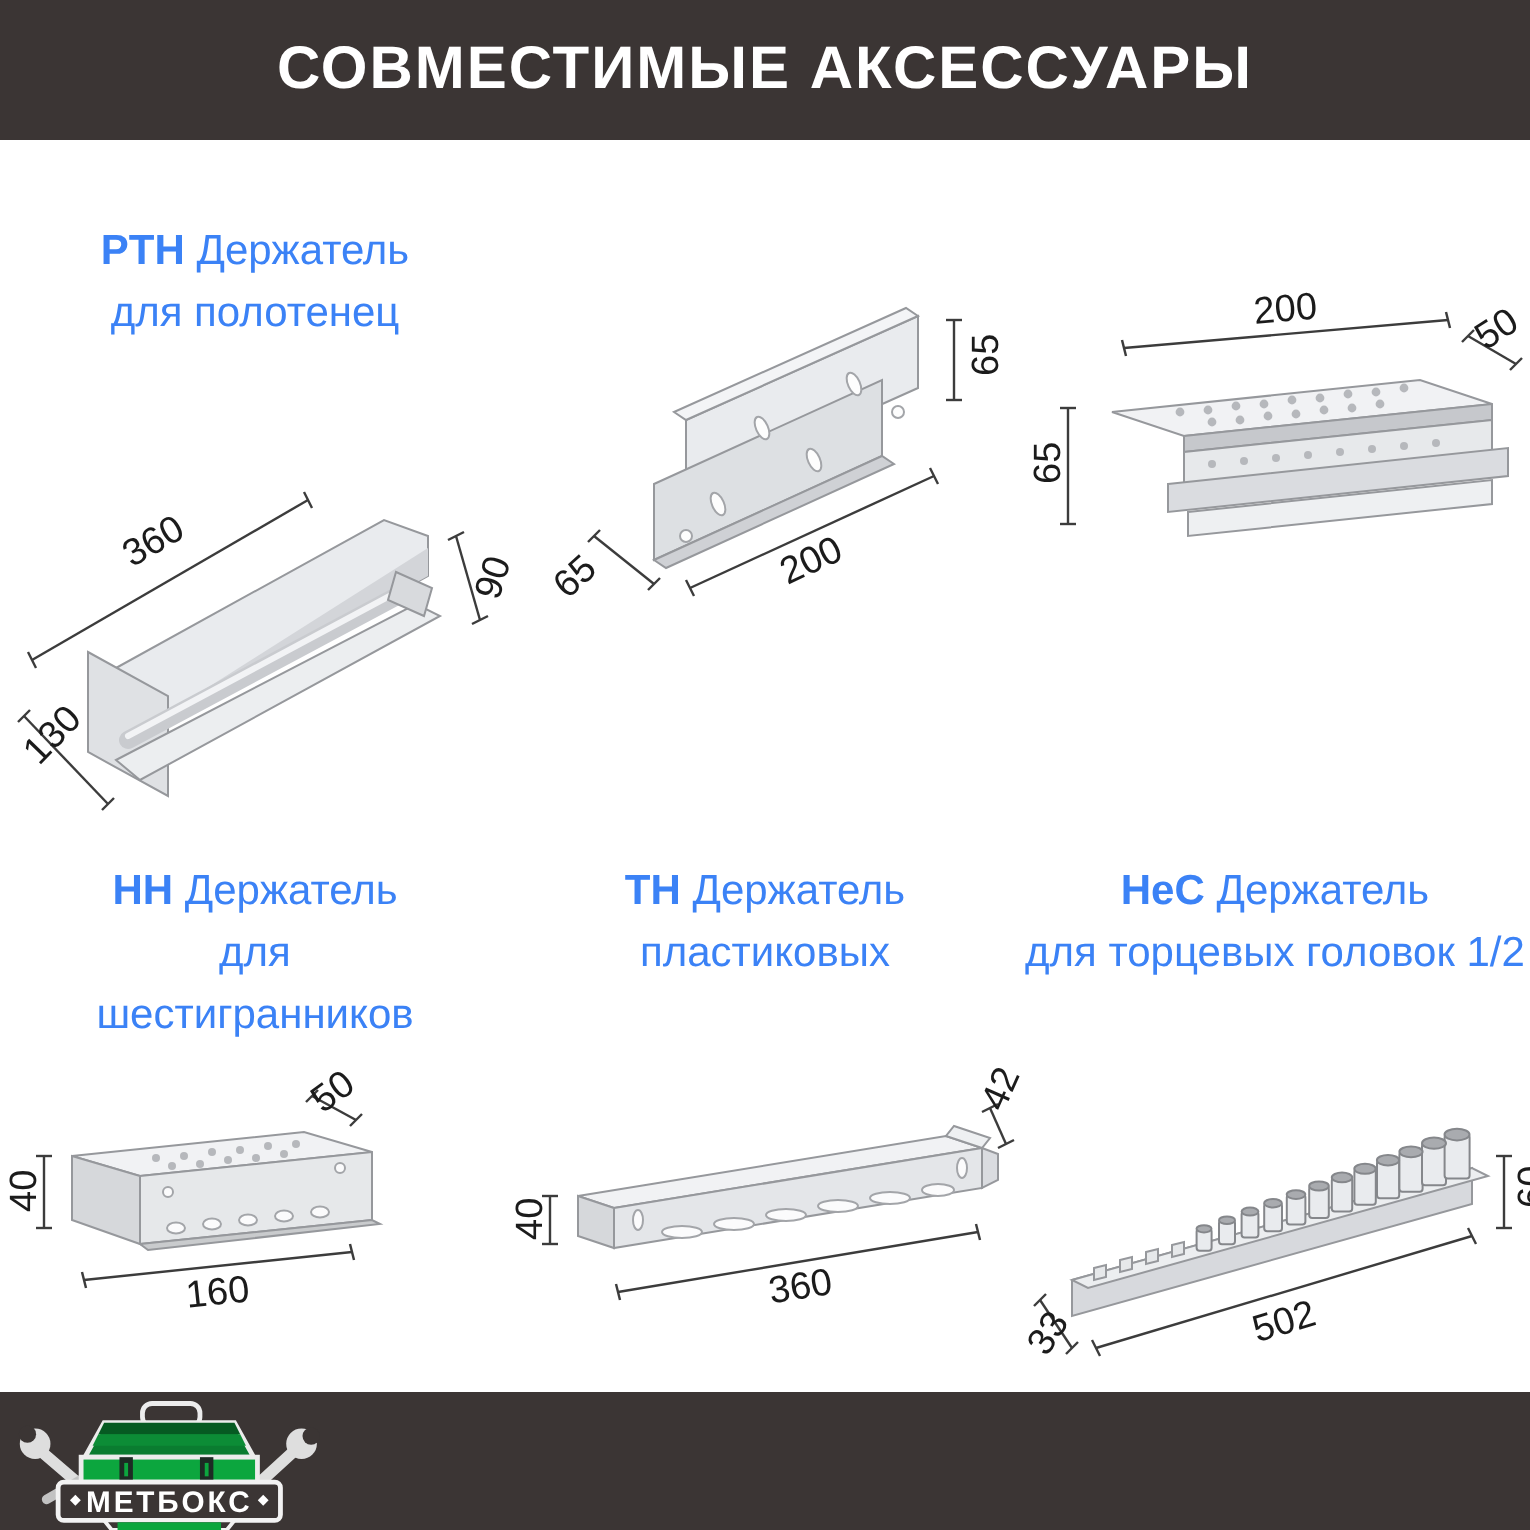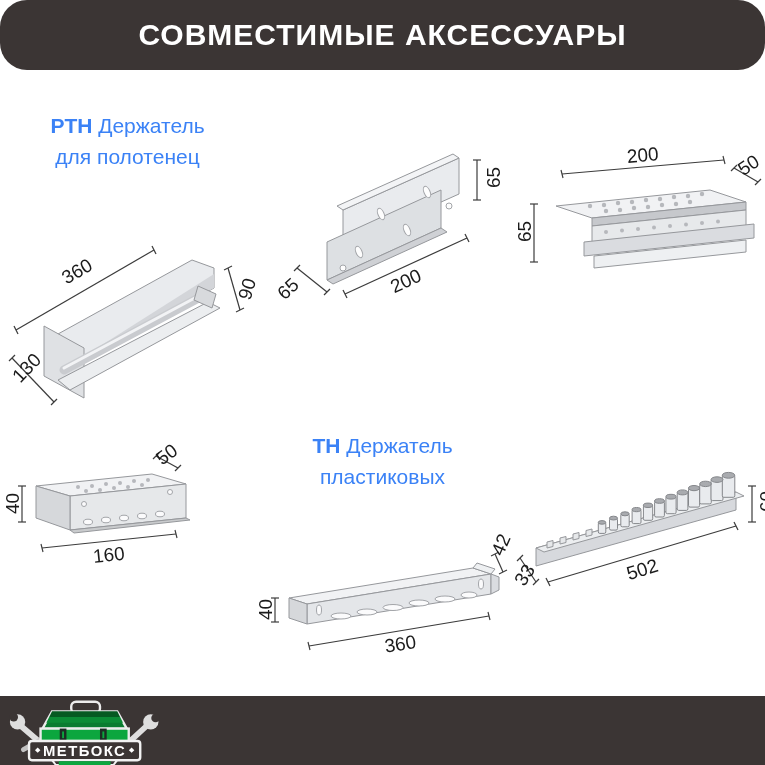--- a/index.html
+++ b/index.html
@@ -3,21 +3,21 @@
 <meta charset="utf-8">
 <style>
   html,body{margin:0;padding:0;}
   body{
     width:765px;height:765px;overflow:hidden;
     display:flex;flex-direction:column;
     background:#ffffff;
     font-family:"Liberation Sans",sans-serif;
   }
   .bar{background:#3b3534;}
-  header{flex:0 0 70px;display:flex;align-items:center;justify-content:center;border-radius:27px;}
+  header{flex:0 0 70px;display:flex;align-items:center;justify-content:center;}
   .page-title{color:#fff;font-size:30px;font-weight:700;letter-spacing:1px;margin:0;}
   main{flex:1 1 auto;padding-top:40px;}
   .grid{display:grid;grid-template-columns:repeat(3,255px);}
   .card{display:flex;flex-direction:column;align-items:center;}
   .row1 .title-box{height:100px;}
   .row2 .title-box{height:92px;}
   .title-box{width:100%;text-align:center;color:#3b82f6;font-size:21px;line-height:31px;}
   .p-code{font-weight:700;}
   .p-name{white-space:pre-line;}
   .row-gap{height:24px;}
@@ -168,20 +168,26 @@
         <span class="dim" style="left:4px;top:132px;transform:rotate(-90deg);">65</span>
       </div>
     </div>
   </div>
 
   <div class="row-gap"></div>
 
   <div class="grid row2">
 
     <div class="card">
+      <div class="title-box">
+        <span class="p-code">HH</span>
+        <span class="p-name">Держатель
+для
+шестигранников</span>
+      </div>
       <div class="figure">
         <svg width="255" height="164" viewBox="0 0 255 164">
           <g class="shape">
             <polygon points="36,56 152,44 186,54 70,66" fill="#f1f2f4"></polygon>
             <polygon points="70,66 186,54 186,88 70,100" fill="#e6e8ea"></polygon>
             <polygon points="36,56 70,66 70,100 36,88" fill="#d6d8db"></polygon>
             <polygon points="70,100 186,88 190,90 74,103" fill="#c9cbcd"></polygon>
           </g>
           <g fill="#b6b8bc">
             <circle cx="78" cy="57" r="2"></circle>
@@ -260,20 +266,25 @@
               <line x1="233" y1="90" x2="235" y2="98"></line>
           </g>
         </svg>
         <span class="dim" style="left:0px;top:98px;transform:rotate(-90deg);">40</span>
         <span class="dim" style="left:232px;top:28px;transform:rotate(-66deg);">42</span>
         <span class="dim" style="left:128px;top:114px;transform:rotate(-9deg);">360</span>
       </div>
     </div>
 
     <div class="card">
+      <div class="title-box">
+        <span class="p-code">HeC</span>
+        <span class="p-name">Держатель
+для торцевых головок 1/2</span>
+      </div>
       <div class="figure">
         <svg width="255" height="164" viewBox="0 0 255 164">
           <g class="shape">
             <polygon points="26,118 226,62 226,80 26,136" fill="#d7d9dd"></polygon>
             <polygon points="26,118 226,62 234,66 34,122" fill="#eceef0"></polygon>
             <polygon points="37,112 43,110.5 43,116.5 37,118" fill="#e6e8ea"></polygon>
             <polygon points="50,108 56,106.5 56,112.5 50,114" fill="#e6e8ea"></polygon>
             <polygon points="63,104 69,102.5 69,108.5 63,110" fill="#e6e8ea"></polygon>
             <polygon points="76,100.5 82,99 82,105 76,106.5" fill="#e6e8ea"></polygon>
           </g>

